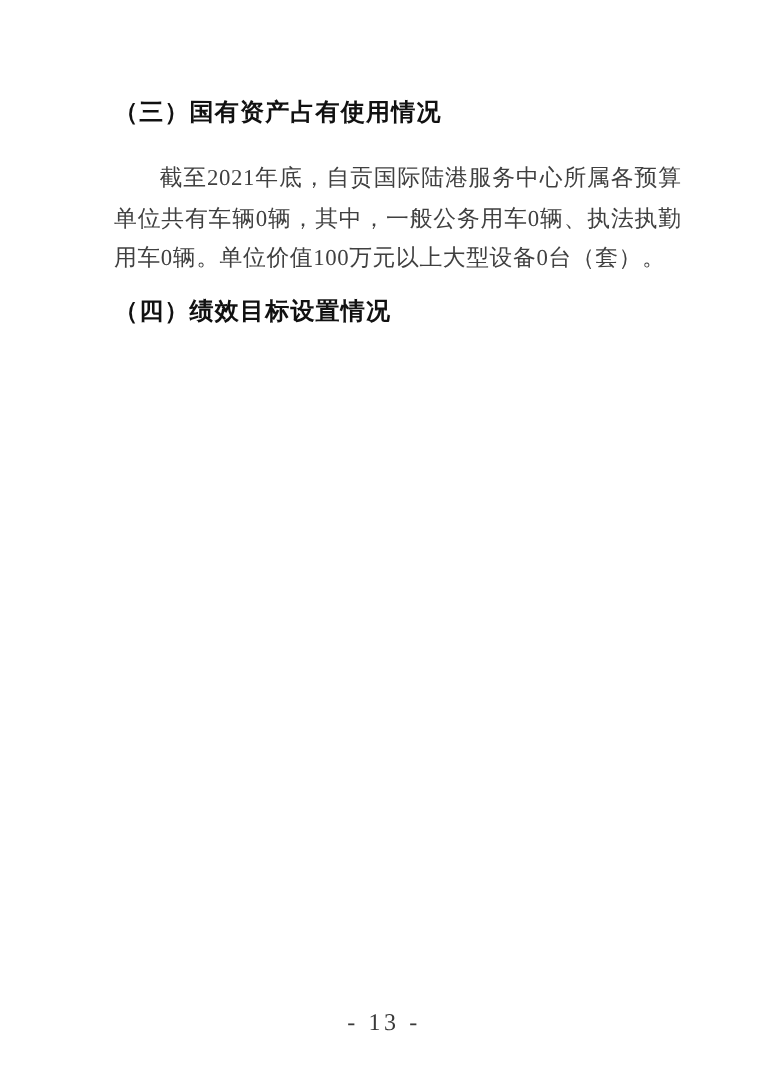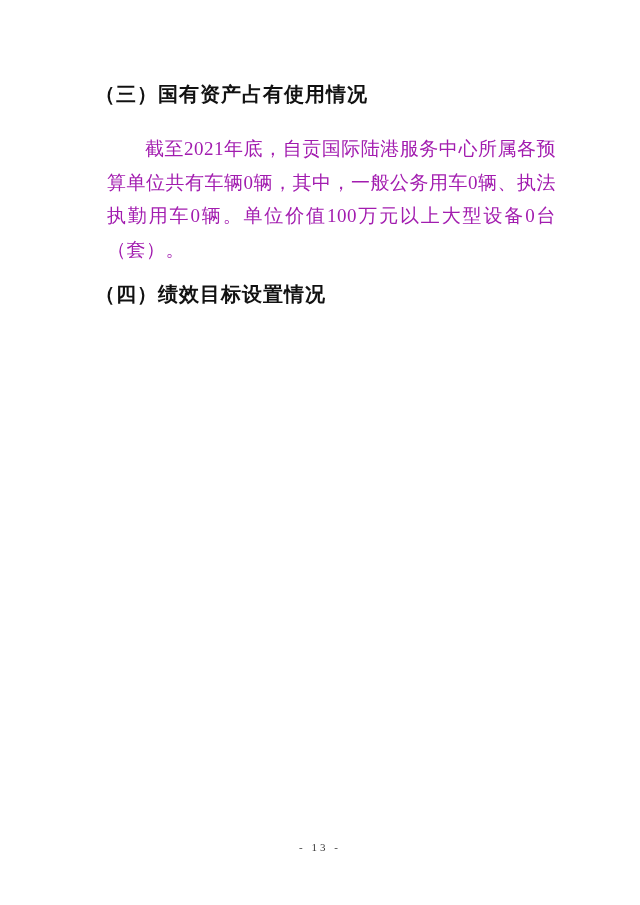--- a/index.html
+++ b/index.html
@@ -30,36 +30,36 @@
     color: #111111;
     margin: 0 0 26px 0;
     letter-spacing: 1px;
   }
   .section-heading.second {
     margin-top: 17px;
     margin-bottom: 23px;
     font-family: Liberation Mono, monospace;
   }
   .body-para {
-    margin: 12px;
+    margin: 0;
     font-size: 19px;
     line-height: 33.7px;
     text-align: justify;
     text-justify: inter-character;
     text-indent: 2em;
-    color: #a21caf;
+    color: #404040;
     letter-spacing: 0.5px;
   }
   .page-footer {
     position: absolute;
     left: 0;
     right: 0;
     top: 841px;
     text-align: center;
-    font-size: 11px;
+    font-size: 20px;
     color: #3a3a3a;
     letter-spacing: 3px;
   }
 </style>
 </head>
 <body>
 
 <div class="page">
 
   <h2 class="section-heading">（三）国有资产占有使用情况</h2>

